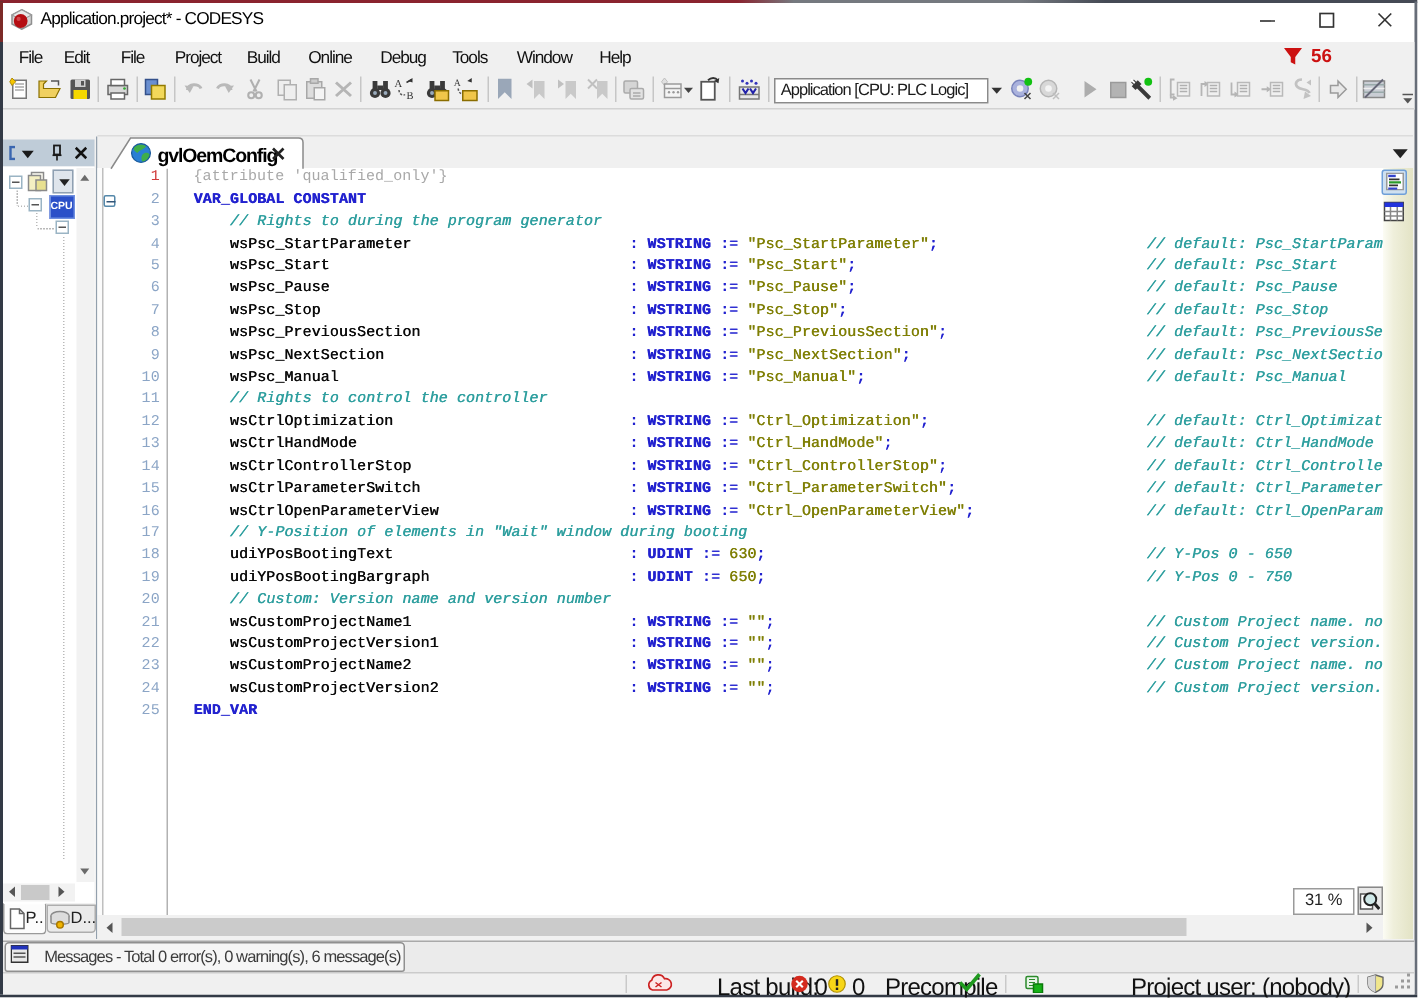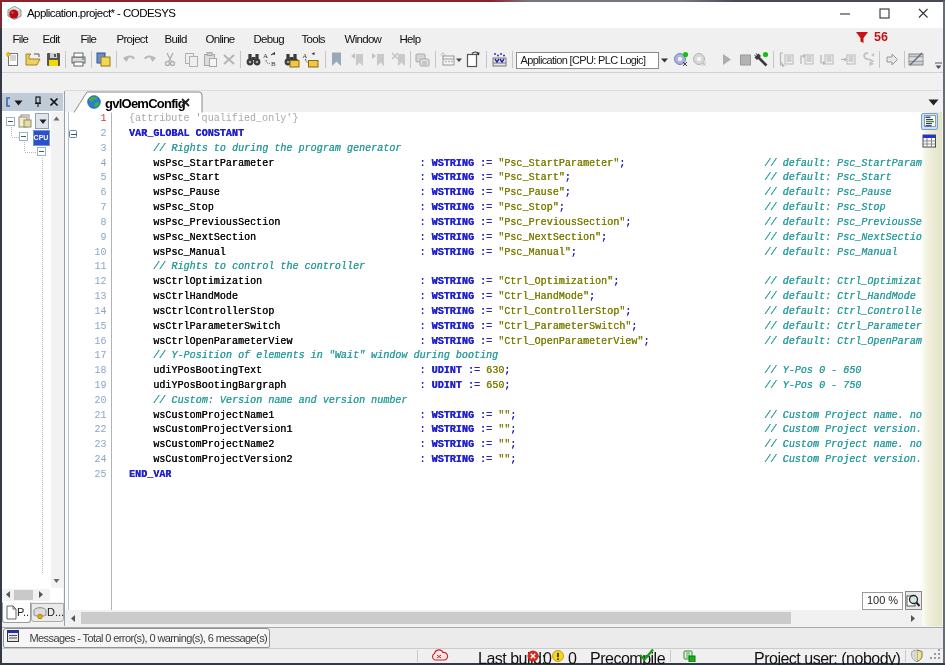--- a/index.html
+++ b/index.html
@@ -469,21 +469,21 @@
     <span class="c">// Y-Position of elements in "Wait" window during booting</span>
     udiYPosBootingText                          <span class="o">:</span> <span class="k">UDINT</span> <span class="o">:=</span> <span class="s">630</span><span class="o">;</span>                                          <span class="c">// Y-Pos 0 - 650</span>
     udiYPosBootingBargraph                      <span class="o">:</span> <span class="k">UDINT</span> <span class="o">:=</span> <span class="s">650</span><span class="o">;</span>                                          <span class="c">// Y-Pos 0 - 750</span>
     <span class="c">// Custom: Version name and version number</span>
     wsCustomProjectName1                        <span class="o">:</span> <span class="k">WSTRING</span> <span class="o">:=</span> <span class="s">""</span><span class="o">;</span>                                         <span class="c">// Custom Project name. not used if empty</span>
     wsCustomProjectVersion1                     <span class="o">:</span> <span class="k">WSTRING</span> <span class="o">:=</span> <span class="s">""</span><span class="o">;</span>                                         <span class="c">// Custom Project version. not used if empty</span>
     wsCustomProjectName2                        <span class="o">:</span> <span class="k">WSTRING</span> <span class="o">:=</span> <span class="s">""</span><span class="o">;</span>                                         <span class="c">// Custom Project name. not used if empty</span>
     wsCustomProjectVersion2                     <span class="o">:</span> <span class="k">WSTRING</span> <span class="o">:=</span> <span class="s">""</span><span class="o">;</span>                                         <span class="c">// Custom Project version. not used if empty</span>
 <span class="k">END_VAR</span></pre>
   </div>
-<div class="abs" id="zoombox">100 %</div>
+<div class="abs" id="zoombox">31 %</div>
 <div class="abs" id="magbox"></div>
 <svg class="abs" style="left:906px;top:593px" width="14" height="15" viewBox="0 0 14 15">
     <rect x="1" y="3" width="8" height="10" fill="#fff" stroke="#555"></rect>
     <circle cx="7.5" cy="6.5" r="4" fill="#cfe8e8" stroke="#222" stroke-width="1.3"></circle>
     <line x1="10.5" y1="9.5" x2="13.5" y2="13" stroke="#222" stroke-width="2"></line>
   </svg>
 <div class="abs" id="ehscroll">
     <div class="abs" id="ethumb"></div>
   </div>
 <svg class="abs" style="left:69px;top:613.5px" width="8" height="9" viewBox="0 0 8 9">

